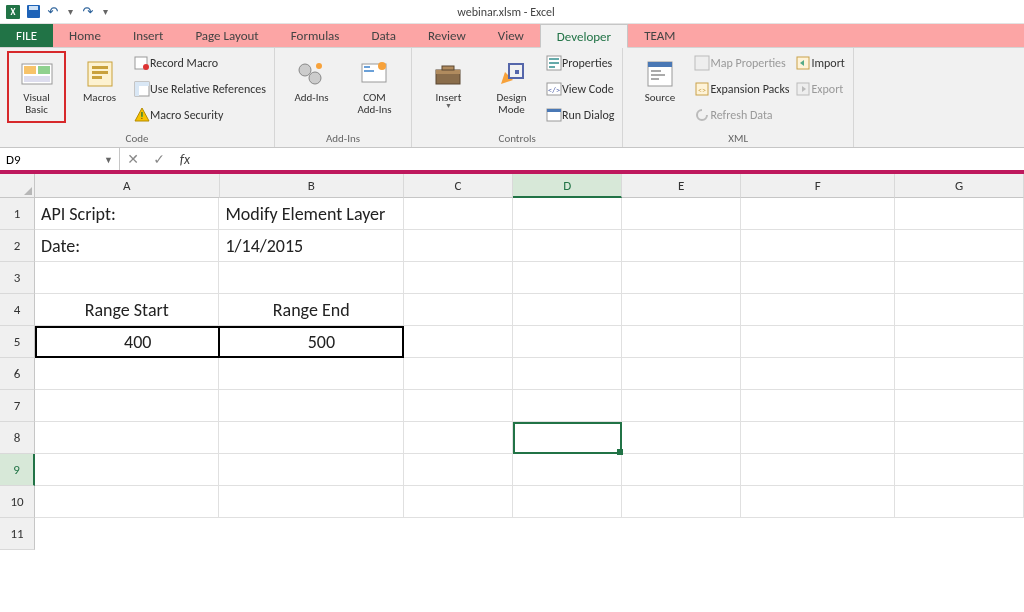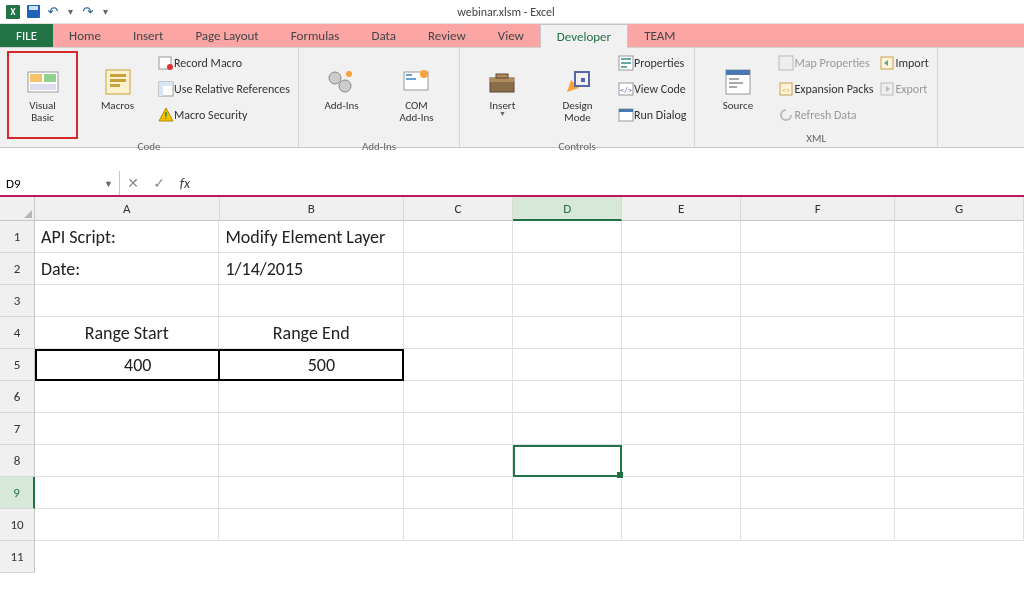--- a/index.html
+++ b/index.html
@@ -34,31 +34,31 @@
   .tabs{height:24px;background:#fca5a5;display:flex;align-items:stretch;border-bottom:1px solid #d4d4d4;}
   .tab{padding:0 16px;font-size:13px;color:#444;display:flex;align-items:center;cursor:pointer;}
   .tab.file{background:var(--accent);color:#fff;font-weight:400;}
   .tab.active{background:var(--ribbon-bg);color:var(--accent);border:1px solid #c6c6c6;border-bottom:1px solid var(--ribbon-bg);margin-bottom:-1px;}
 
   
   .ribbon{height:100px;background:var(--ribbon-bg);border-bottom:1px solid #c6c6c6;display:flex;}
   .group{border-right:1px solid #d6d6d6;padding:4px 8px 0 8px;display:flex;flex-direction:column;justify-content:space-between;}
   .group-label{font-size:11px;color:#666;text-align:center;padding:2px 0;}
   .group-body{display:flex;align-items:flex-start;gap:6px;flex:1;}
-  .big-btn{width:69px;display:flex;flex-direction:column;align-items:center;font-size:11px;color:#333;padding:14px;text-align:center;line-height:1.1;cursor:pointer;}
+  .big-btn{width:57px;display:flex;flex-direction:column;align-items:center;font-size:11px;color:#333;padding:6px;text-align:center;line-height:1.1;cursor:pointer;}
   .big-btn.red{outline:2px solid var(--red-box);outline-offset:-1px;}
   .big-ic{width:32px;height:32px;margin-bottom:2px;}
   .stack{display:flex;flex-direction:column;gap:4px;font-size:12px;color:#333;}
   .stack-item{display:flex;align-items:center;gap:0;cursor:pointer;white-space:nowrap;height:22px;}
   .sm-ic{width:16px;height:16px;flex:none;}
   .dim{color:#9a9a9a;}
   .drop-caret{font-size:7px;color:#666;margin-top:-2px;}
 
   
-  .fbar{height:26px;border-bottom:2px solid #be185d;display:flex;align-items:stretch;font-size:13px;margin-top:23px;}
+  .fbar{height:26px;border-bottom:4px solid #be185d;display:flex;align-items:stretch;font-size:13px;}
   .namebox{width:120px;border-right:1px solid #c6c6c6;display:flex;align-items:center;padding:0 6px;justify-content:space-between;}
   .namebox .dd{font-size:9px;color:#666;}
   .fx-area{display:flex;align-items:center;flex:1;}
   .fx-btn{width:26px;text-align:center;color:#888;font-size:14px;}
   .fx-btn.fx{font-style:italic;color:#444;}
   .formula-input{flex:1;border:none;outline:none;height:100%;font-size:13px;padding:0 4px;}
 
   
   .grid{position:relative;display:flex;flex:1;height:calc(612px - 24px - 24px - 100px - 26px);}
   .rowhdrs{width:35px;display:flex;flex-direction:column;}

